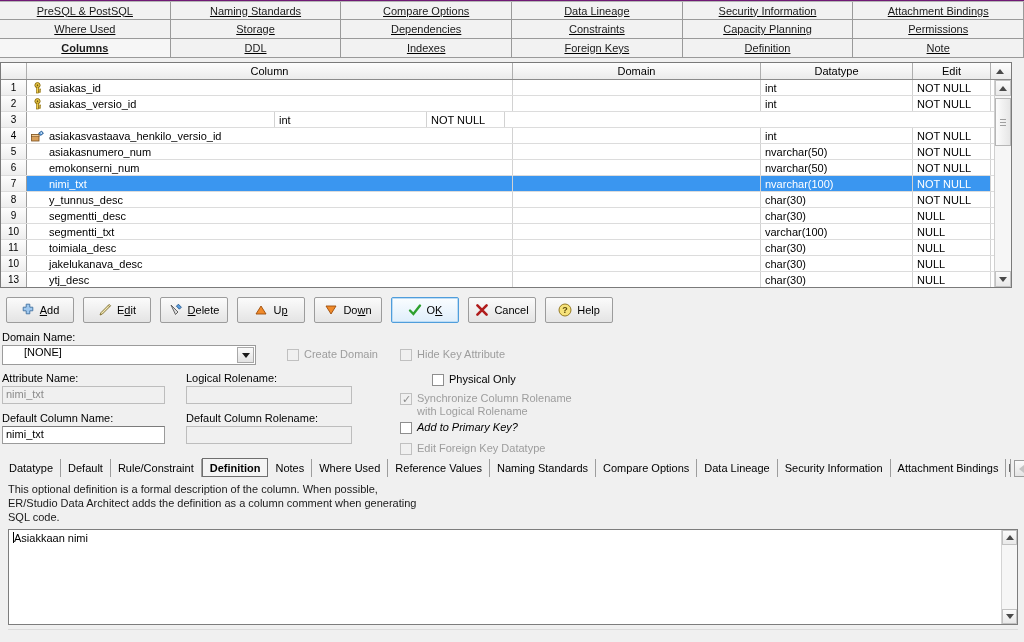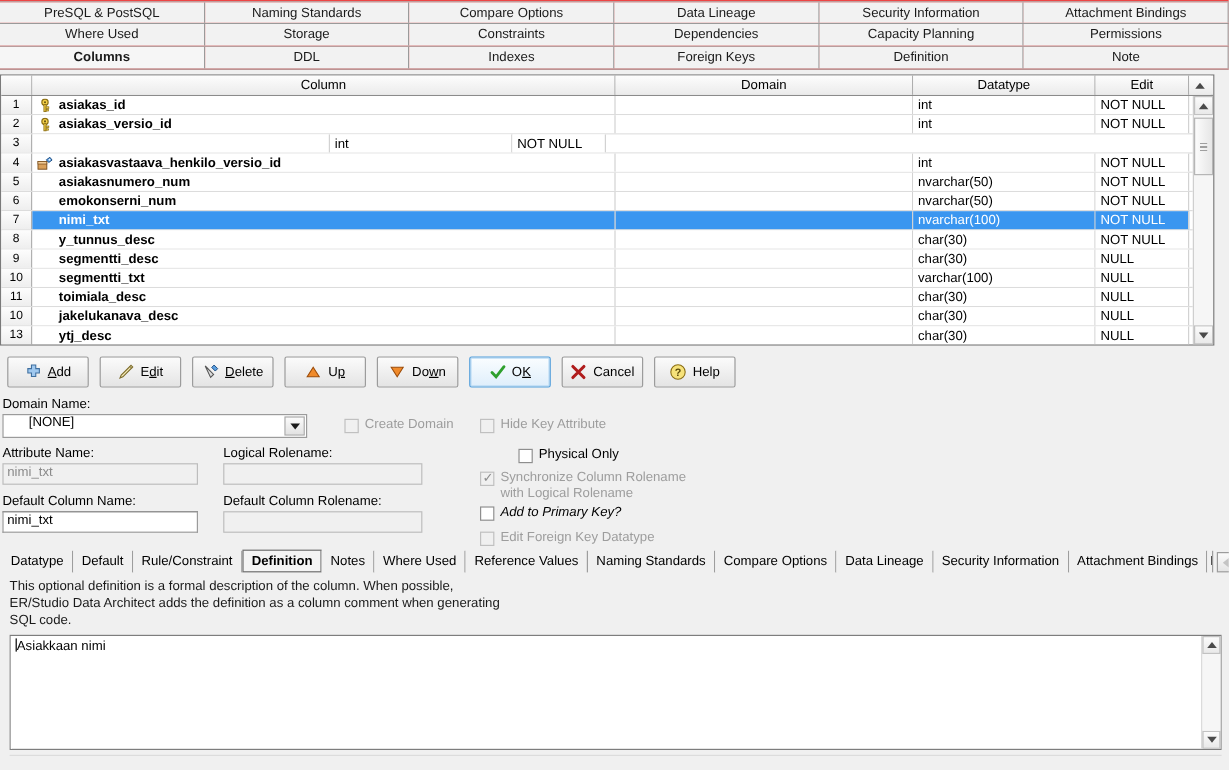--- a/index.html
+++ b/index.html
@@ -9,21 +9,21 @@
     width: 1024px; height: 642px;
     overflow: hidden;
     background: #f0f0f0;
     font-family: "Liberation Sans", sans-serif;
     font-size: 11px;
     color: #000;
     -webkit-font-smoothing: none;
   }
 
   
-  .tabstack { width: 1024px; background: #ef4444; padding-top: 1px; }
+  .tabstack { width: 1024px; background: #701a75; padding-top: 1px; text-decoration: underline; }
   .tabrow {
     display: flex;
     height: 19px;
     border-bottom: 1px solid #9a9a9a;
   }
   .tabrow:first-child { border-top: 1px solid #b4b4b4; }
   .ttab {
     flex: 1 1 0;
     display: flex;
     align-items: center;
@@ -97,21 +97,21 @@
   }
   .grow .cell.c-num {
     justify-content: center;
     padding-left: 0;
     background: linear-gradient(#fdfdfd,#eeeeee);
     border-right: 1px solid #9d9d9d;
     font-size: 10px;
   }
   .grow.sel .cell:not(.c-num) { background: #3a96f0; color: #fff; }
   .cell.c-col { padding-left: 22px; position: relative; }
-  .cell.c-col.hasicon { padding-left: 22px; font-weight: bold; }
+  .cell.c-col.hasicon { padding-left: 22px; }
 
   .keyicon {
     position: absolute;
     left: 4px; top: 2px;
     width: 13px; height: 12px;
   }
 
   
   .gscroll {
     width: 17px; flex: 0 0 17px;
@@ -312,22 +312,22 @@
     <div class="ttab">PreSQL &amp; PostSQL</div>
     <div class="ttab">Naming Standards</div>
     <div class="ttab">Compare Options</div>
     <div class="ttab">Data Lineage</div>
     <div class="ttab">Security Information</div>
     <div class="ttab">Attachment Bindings</div>
   </div>
   <div class="tabrow">
     <div class="ttab">Where Used</div>
     <div class="ttab">Storage</div>
+    <div class="ttab">Dependencies</div>
     <div class="ttab">Constraints</div>
-    <div class="ttab">Dependencies</div>
     <div class="ttab">Capacity Planning</div>
     <div class="ttab">Permissions</div>
   </div>
   <div class="tabrow row3">
     <div class="ttab active">Columns</div>
     <div class="ttab">DDL</div>
     <div class="ttab">Indexes</div>
     <div class="ttab">Foreign Keys</div>
     <div class="ttab">Definition</div>
     <div class="ttab">Note</div>

